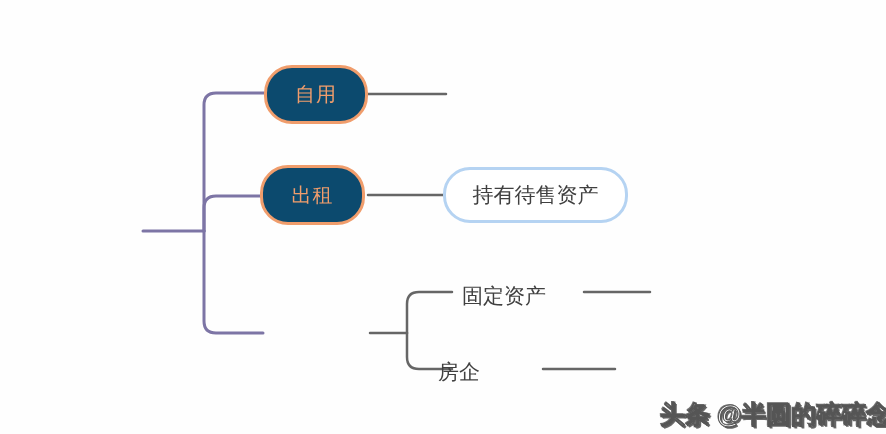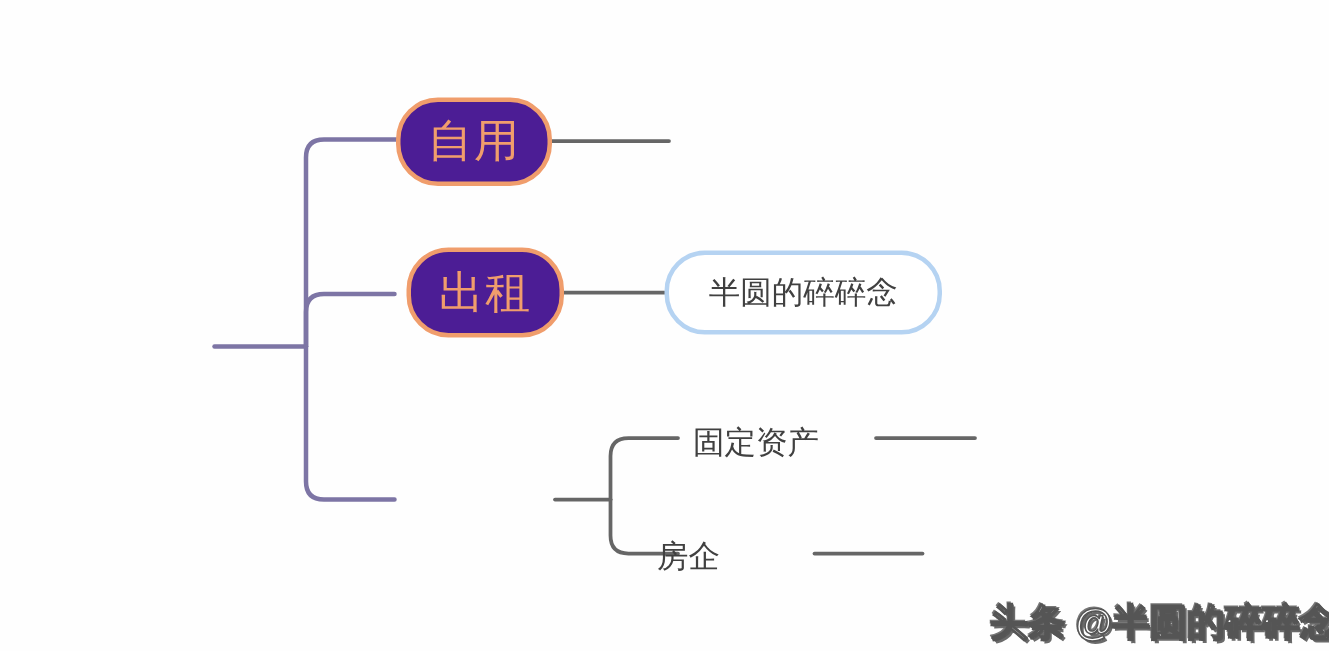--- a/index.html
+++ b/index.html
@@ -33,29 +33,29 @@
     left: 42px; top: 195px;
     width: 101px; height: 70px;
     background: #fb4d5c;
     color: #ffffff;
     border-radius: 15px;
     font-size: 28px;
     font-weight: bold;
     letter-spacing: 2px;
   }
   .node-branch {
-    background: #4c1d95;
+    background: #0c4a6e;
     border: 3px solid #f09d6c;
     color: #f09d6c;
     border-radius: 28px;
-    font-size: 30px;
+    font-size: 20px;
     letter-spacing: 1px;
   }
   .branch-ziyong { left: 264px; top: 65px;  width: 104px; height: 59px; }
-  .branch-chuzu  { left: 271px; top: 165px; width: 105px; height: 60px; }
+  .branch-chuzu  { left: 260px; top: 165px; width: 105px; height: 60px; }
   .branch-chushou{ left: 263px; top: 304px; width: 107px; height: 58px; }
   .node-leaf {
     background: #ffffff;
     border: 3px solid #b5d3f2;
     color: #404040;
     border-radius: 27px;
     font-size: 21px;
   }
   .leaf-guding   { left: 446px; top: 68px;  width: 139px; height: 52px; }
   .leaf-touzi    { left: 443px; top: 167px; width: 185px; height: 56px; }
@@ -109,21 +109,21 @@
 
 
   <div class="node node-branch branch-ziyong">
     <span>自用</span>
   </div>
   <div class="node node-branch branch-chuzu">
     <span>出租</span>
   </div>
 
   <div class="node node-leaf leaf-touzi">
-    <span>半圆的碎碎念</span>
+    <span>持有待售资产</span>
   </div>
 
   <div class="sub-label sub-yiban">
     <span>固定资产</span>
   </div>
   <div class="sub-label sub-fangqi">
     <span>房企</span>
   </div>
 
   <div class="watermark">

